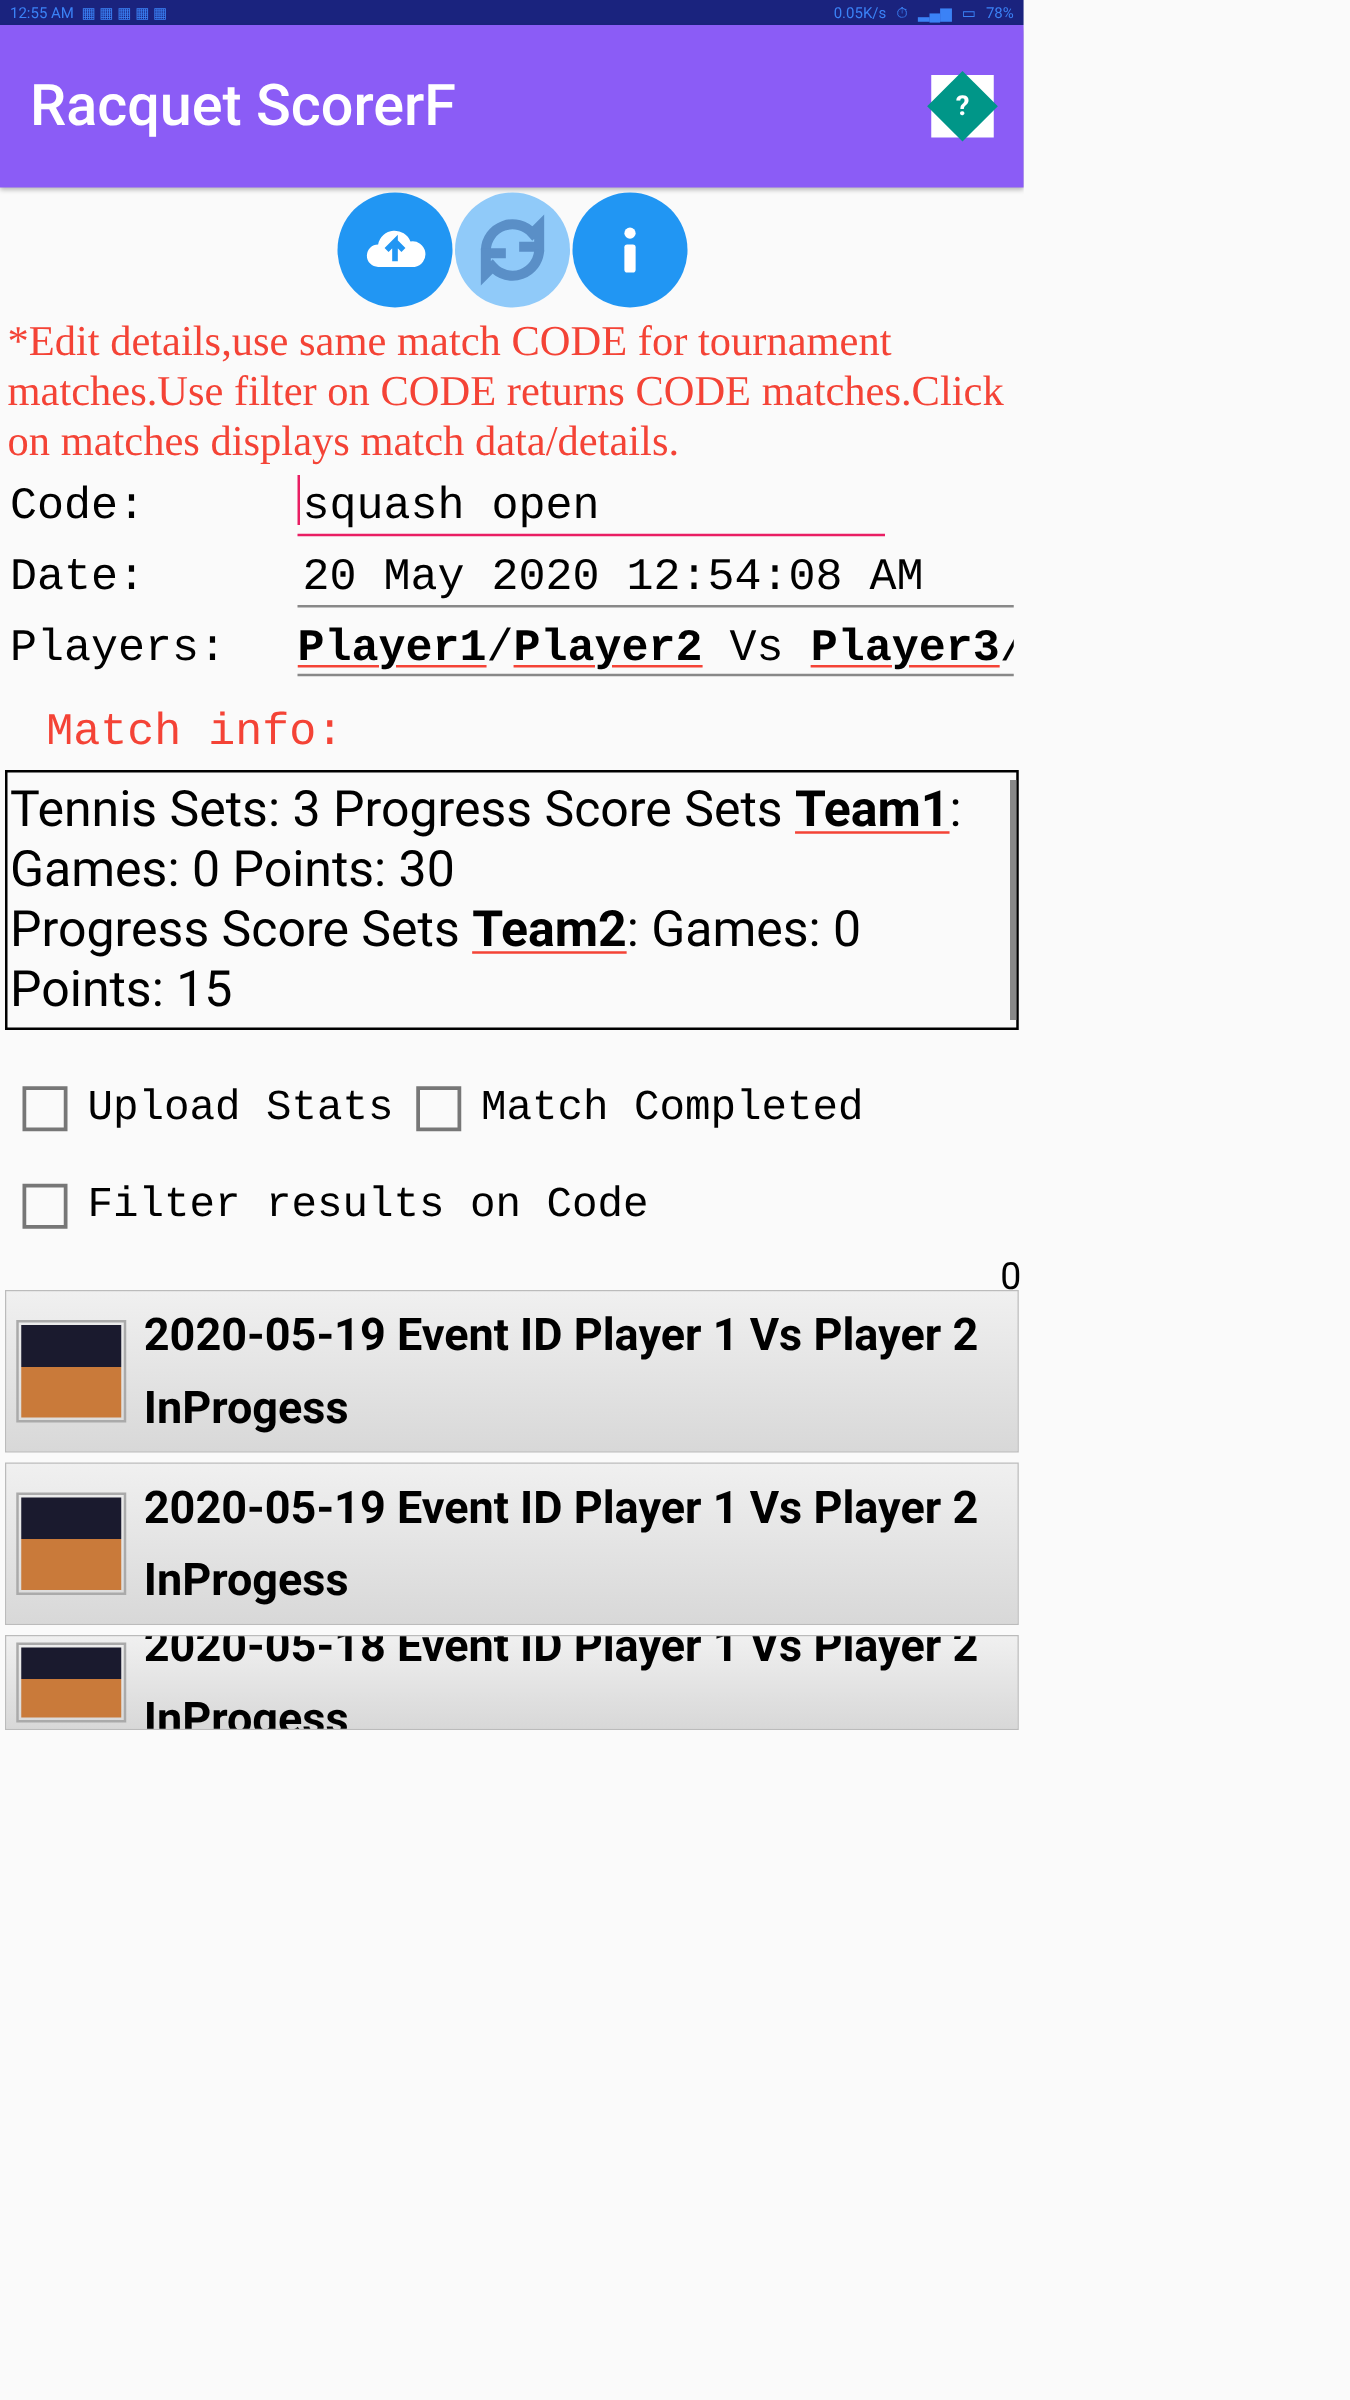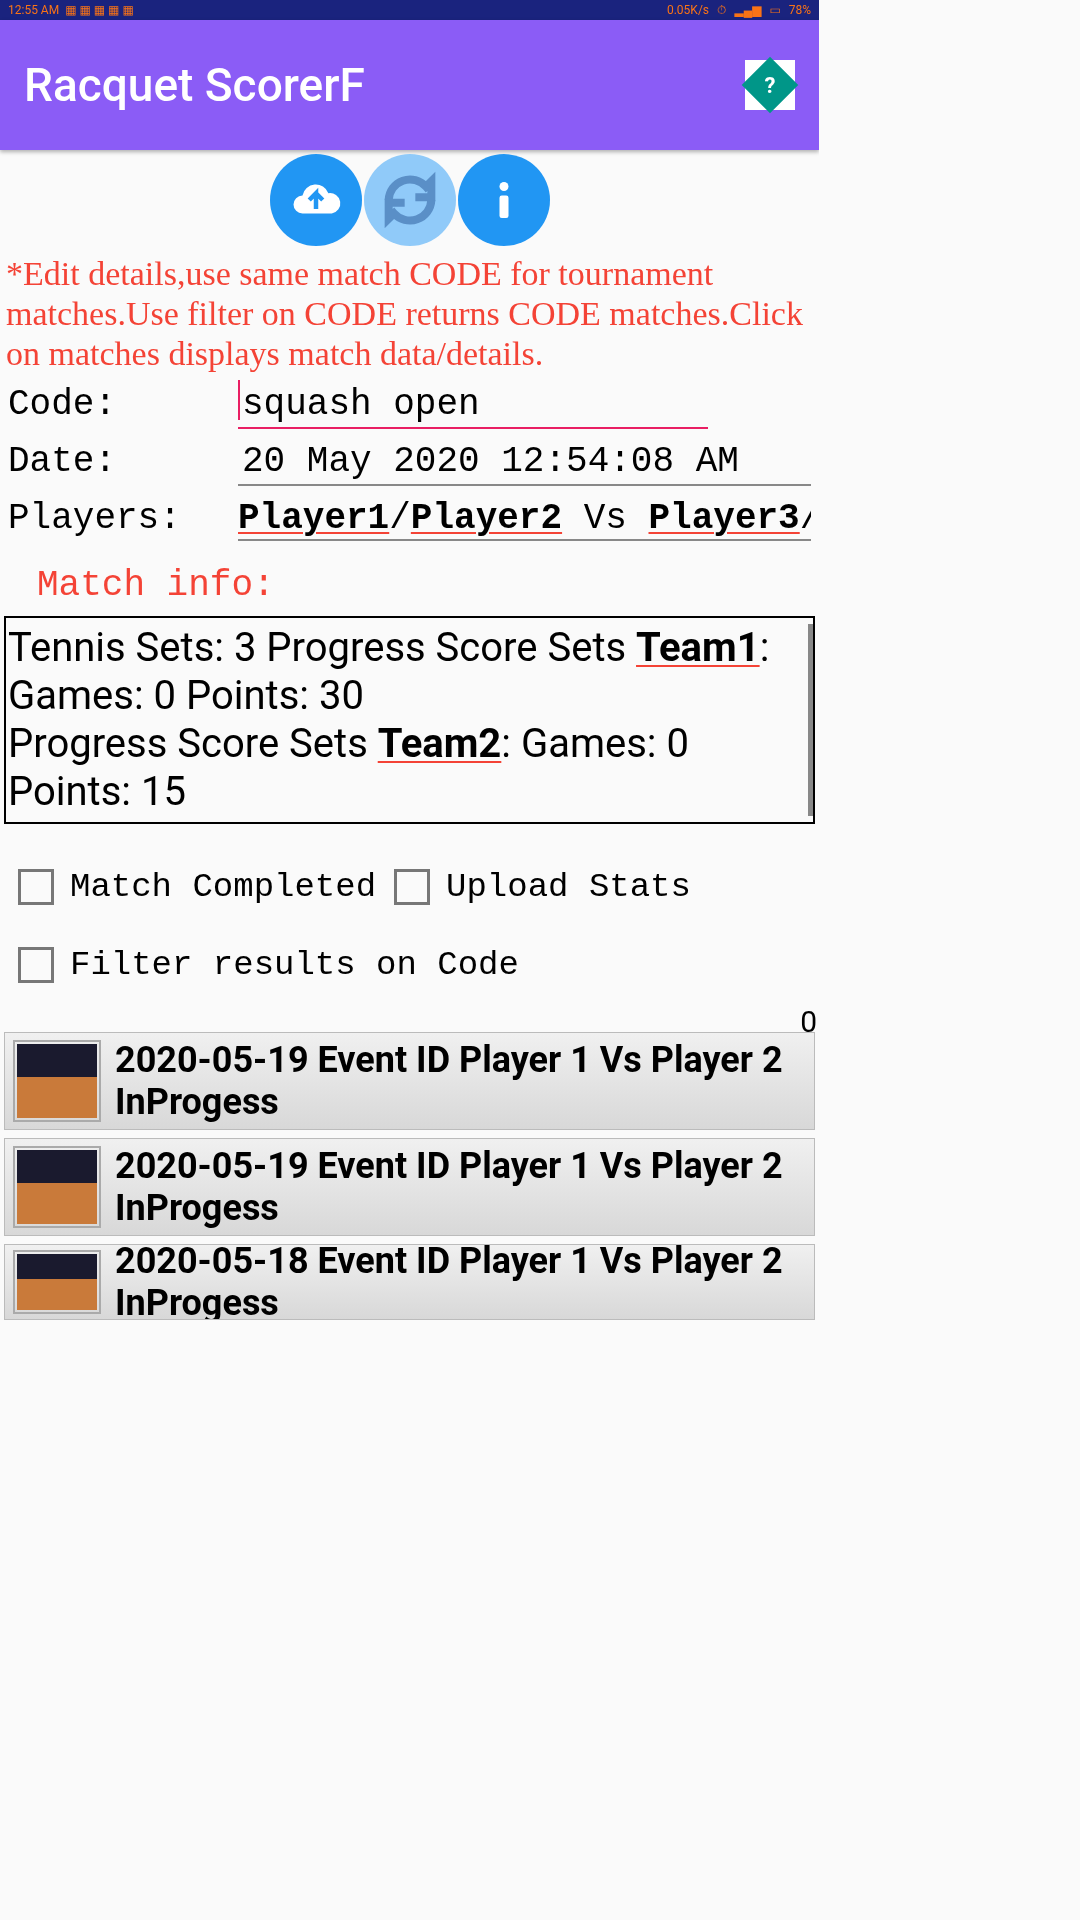--- a/index.html
+++ b/index.html
@@ -1,17 +1,17 @@
 <!DOCTYPE html>
 <html><head>
 <meta charset="utf-8">
 <style>
   * { box-sizing: border-box; margin: 0; padding: 0; }
   html, body { width: 819px; height: 1456px; overflow: hidden; font-family: Roboto, Arial, sans-serif; background: #fafafa; }
-  .status-bar { height: 20px; background: #1a237e; color: #f97316; display: flex; align-items: center; justify-content: space-between; padding: 0 8px; font-size: 12px; }
+  .status-bar { height: 20px; background: #1a237e; color: #3b82f6; display: flex; align-items: center; justify-content: space-between; padding: 0 8px; font-size: 12px; }
   .status-left { display:flex; gap:6px; align-items:center; }
   .status-right{ display:flex; gap:8px; align-items:center; }
   .app-bar { height: 130px; background: #8b5cf6; color: #fff; display: flex; align-items: center; justify-content: space-between; padding: 0 24px; box-shadow: 0 2px 4px rgba(0,0,0,.3); }
   .app-title { font-size: 46px; font-weight: 500; }
   .help-btn { width:50px; height:50px; background:#fff; display:flex; align-items:center; justify-content:center; }
   .help-diamond{ width:40px; height:40px; background:#009688; transform:rotate(45deg); display:flex; align-items:center; justify-content:center;}
   .help-q{ transform:rotate(-45deg); color:#fff; font-weight:bold; font-size:22px;}
   .toolbar-icons { display:flex; justify-content:center; gap:2px; padding-top:4px;}
   .circ { width:92px; height:92px; border-radius:50%; background:#2196f3; display:flex; align-items:center; justify-content:center; color:#fff; }
   .circ.sync{ background:#90caf9;}
@@ -28,21 +28,21 @@
   .match-info-box .scroll-ind{ position:absolute; right:0; top:6px; bottom:6px; width:5px; background:#888; }
   .checks { padding:20px 18px 0; font-family:"Courier New",monospace; font-size:34px; display:flex; flex-wrap:wrap; gap:12px 18px;}
   .chk { display:flex; align-items:center; gap:16px; }
   .box { width:36px; height:36px; border:3px solid #777; flex:none;}
   .filter-row{ padding:40px 18px 20px; font-family:Liberation Mono, monospace; font-size:34px; display:flex; align-items:center; gap:16px;}
   .count-badge{ text-align:right; font-size:30px; padding-right:2px; height:28px;}
   .match-list{ padding:0 4px;}
   .match-item{ border:1px solid #bbb; background:linear-gradient(#f0f0f0,#d8d8d8); display:flex; align-items:center; gap:14px; padding:6px 8px; margin-bottom:8px; }
   .thumb{ width:88px; height:82px; border:2px solid #aaa; padding:2px; flex:none;}
   .thumb-inner{ width:100%; height:100%; background:linear-gradient(#1a1a2e 45%, #c97a3a 45%);}  
-  .match-text{ font-size:36px; font-weight:700; line-height:42px; flex:1; overflow:hidden;}
+  .match-text{ font-size:36px; font-weight:700; line-height:58px; flex:1; overflow:hidden;}
   svg { display:block; }
 </style>
 </head>
 <body>
 
 <div class="status-bar">
   <div class="status-left">
     <span>12:55 AM</span>
     <span>▦ ▦ ▦ ▦ ▦</span>
   </div>
@@ -110,25 +110,25 @@
 <div class="match-info-label">Match info:</div>
 <div class="match-info-box">
   <span>Tennis  Sets: 3 Progress Score Sets </span><span class="spell">Team1</span><span>:  Games: 0 Points: 30</span><br>
   <span>Progress Score Sets </span><span class="spell">Team2</span><span>:  Games: 0 Points: 15</span>
   <div class="scroll-ind"></div>
 </div>
 
 <div class="checks">
   <label class="chk">
     <span class="box"></span>
-    <span>Match Completed</span>
+    <span>Upload Stats</span>
   </label>
   <label class="chk">
     <span class="box"></span>
-    <span>Upload Stats</span>
+    <span>Match Completed</span>
   </label>
 </div>
 
 <div class="filter-row">
   <span class="box"></span>
   <span>Filter results on Code</span>
 </div>
 
 <div class="count-badge">0</div>
 

